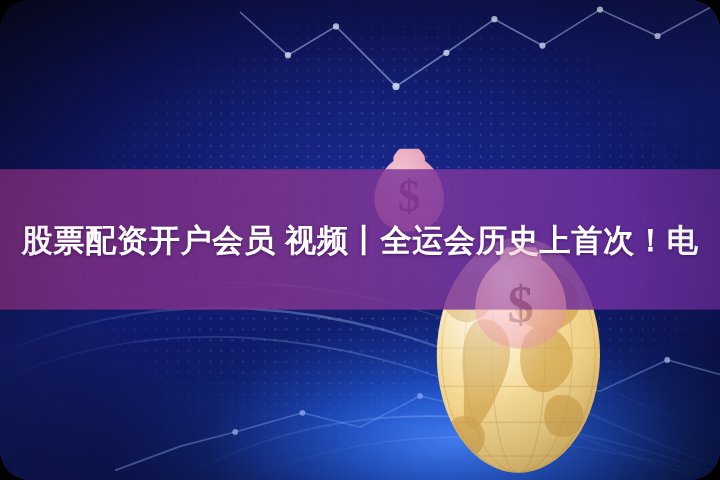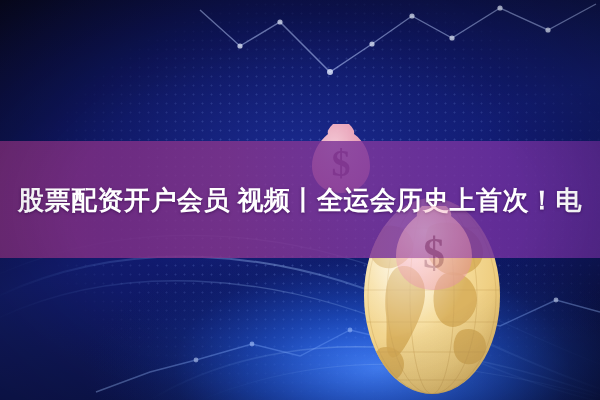--- a/index.html
+++ b/index.html
@@ -2,20 +2,21 @@
 <html><head>
 <meta charset="utf-8">
 <style>
   html,body{margin:0;padding:0;background:#000;}
   #stage{
     position:relative;
     width:600px;height:400px;
     overflow:hidden;
     background:#050726;
     font-family:"Liberation Sans","DejaVu Sans",sans-serif;
+    border-radius:25px;
   }
 
   
   .bg-base{
     position:absolute;inset:0;
     background:
       radial-gradient(ellipse 360px 200px at 62% 92%, #1e55d8 0%, rgba(22,58,160,0.75) 28%, rgba(12,30,98,0.35) 55%, rgba(5,10,45,0) 78%),
       radial-gradient(ellipse 520px 300px at 50% 40%, #1a2a8e 0%, rgba(16,26,120,0.55) 45%, rgba(6,9,48,0) 80%),
       linear-gradient(160deg,#07081f 0%,#0a0d33 22%,#111b63 48%,#0d1552 70%,#070a2c 100%);
   }

